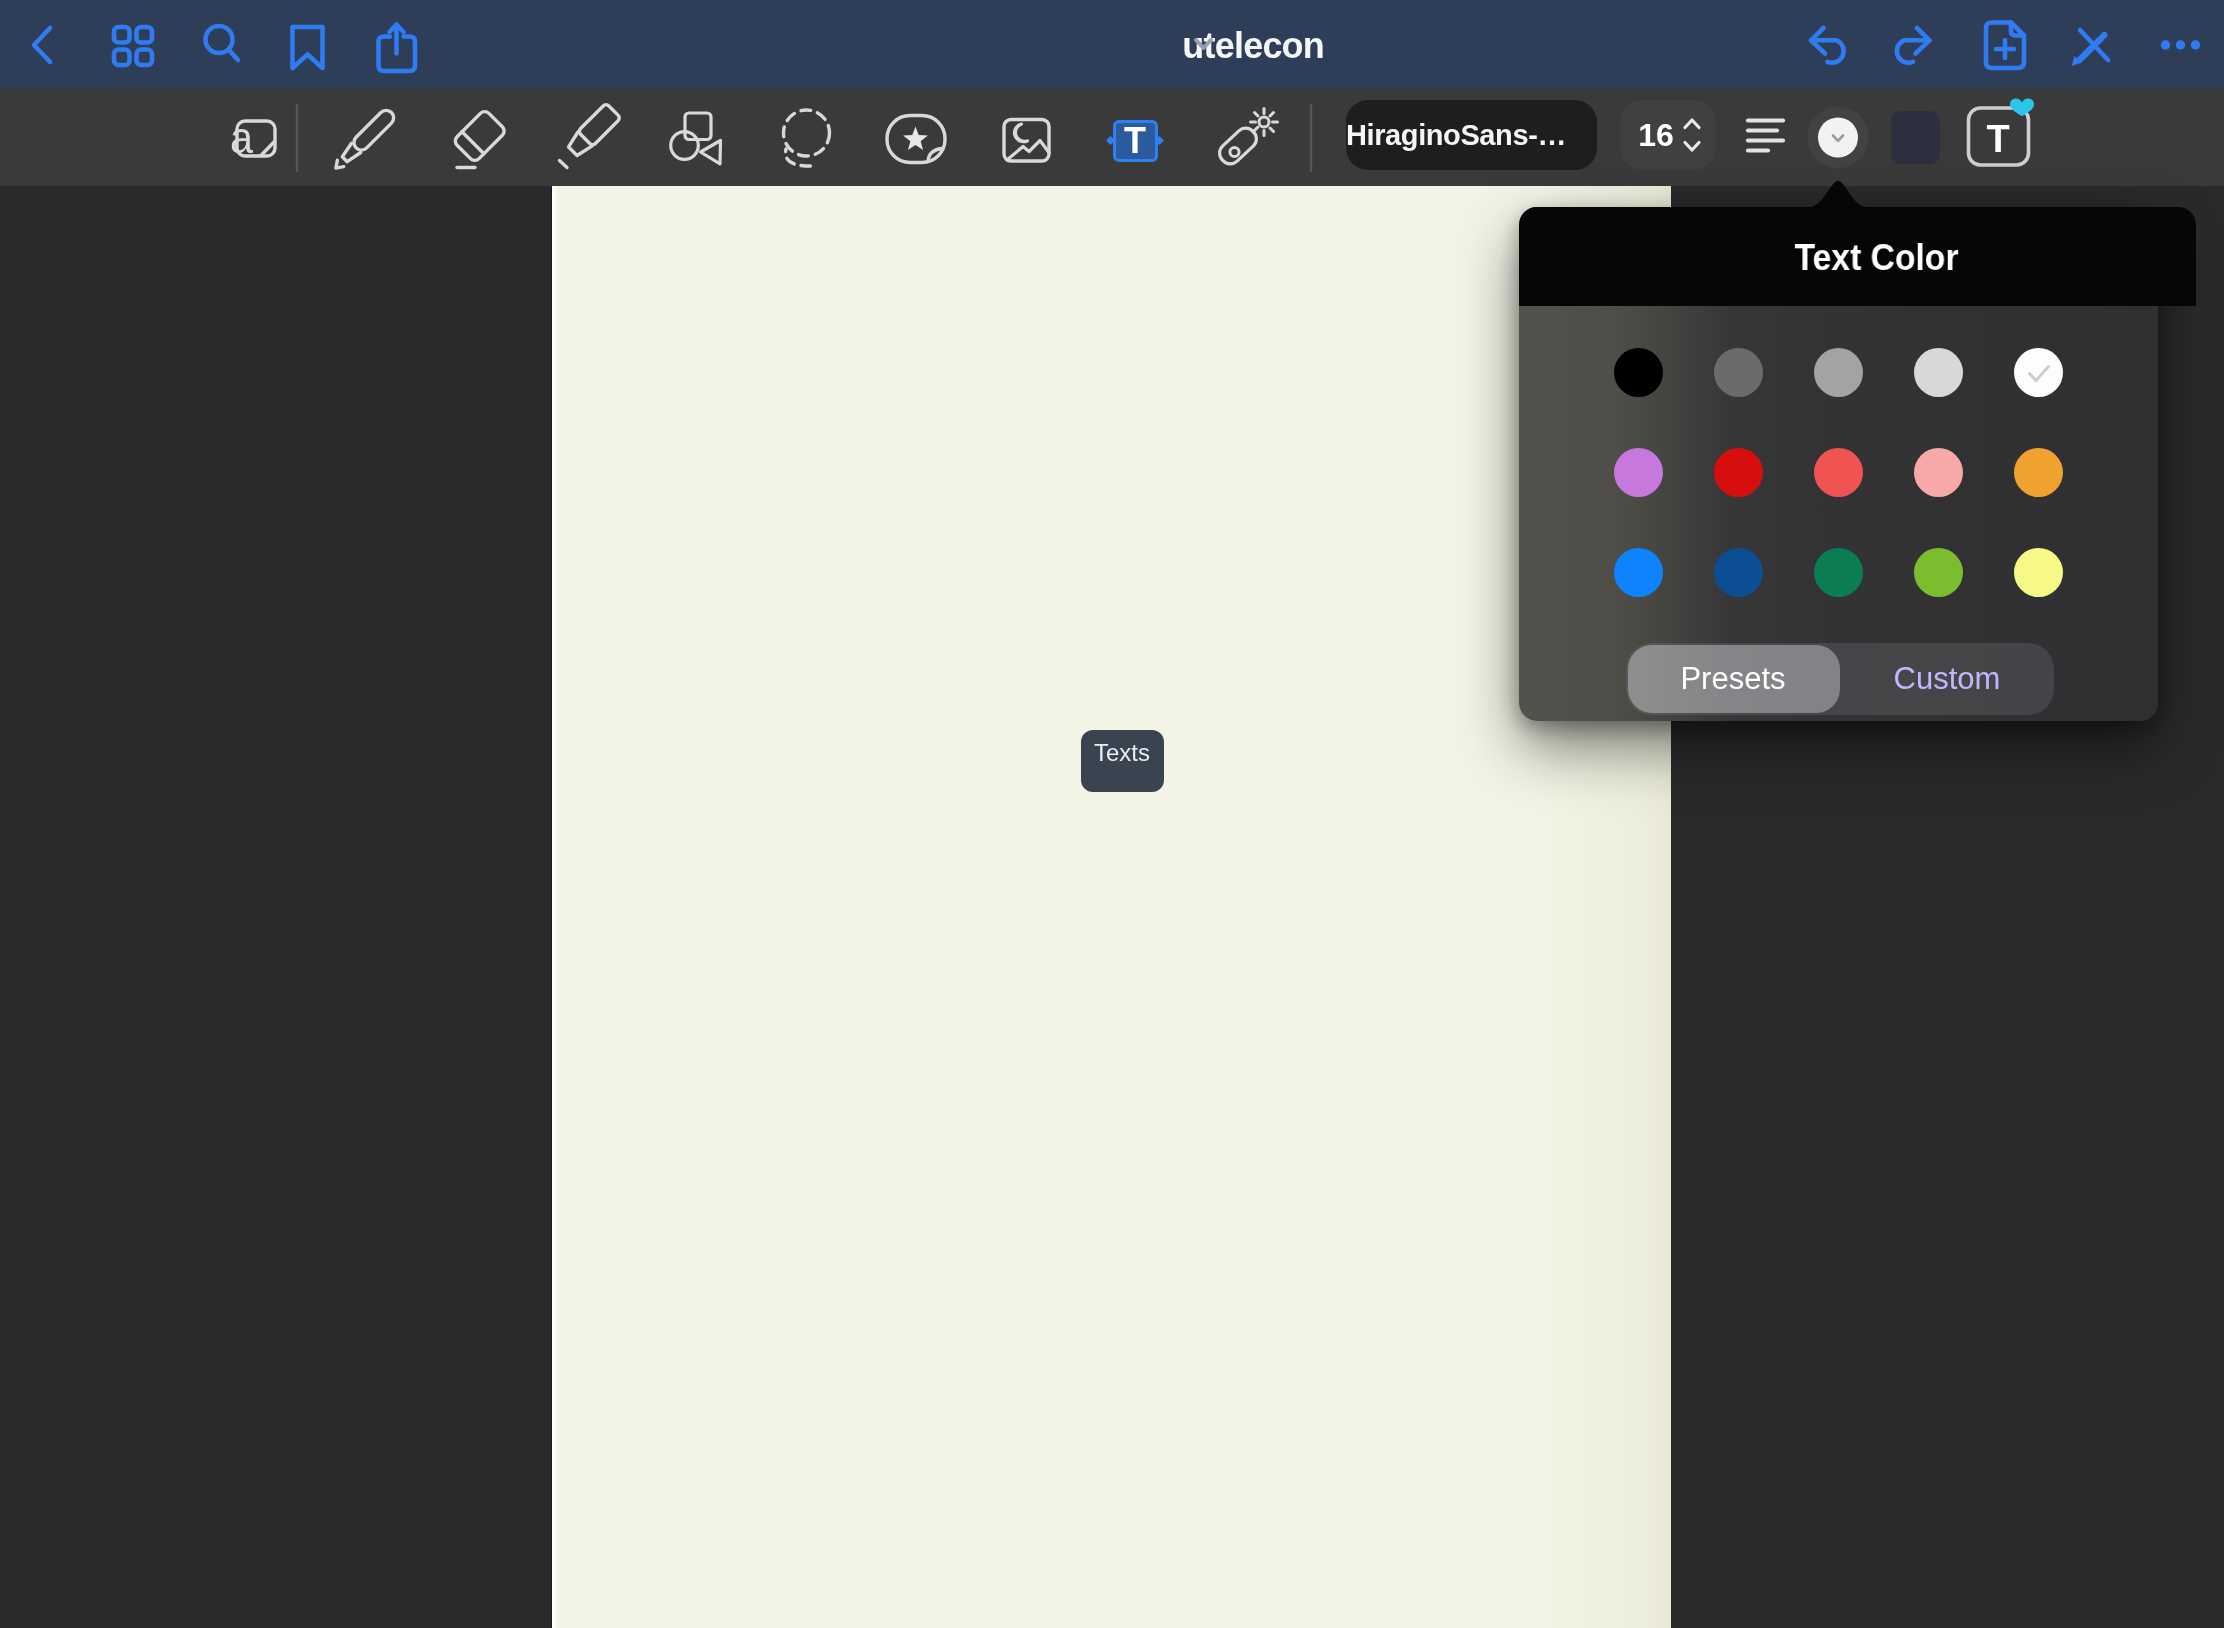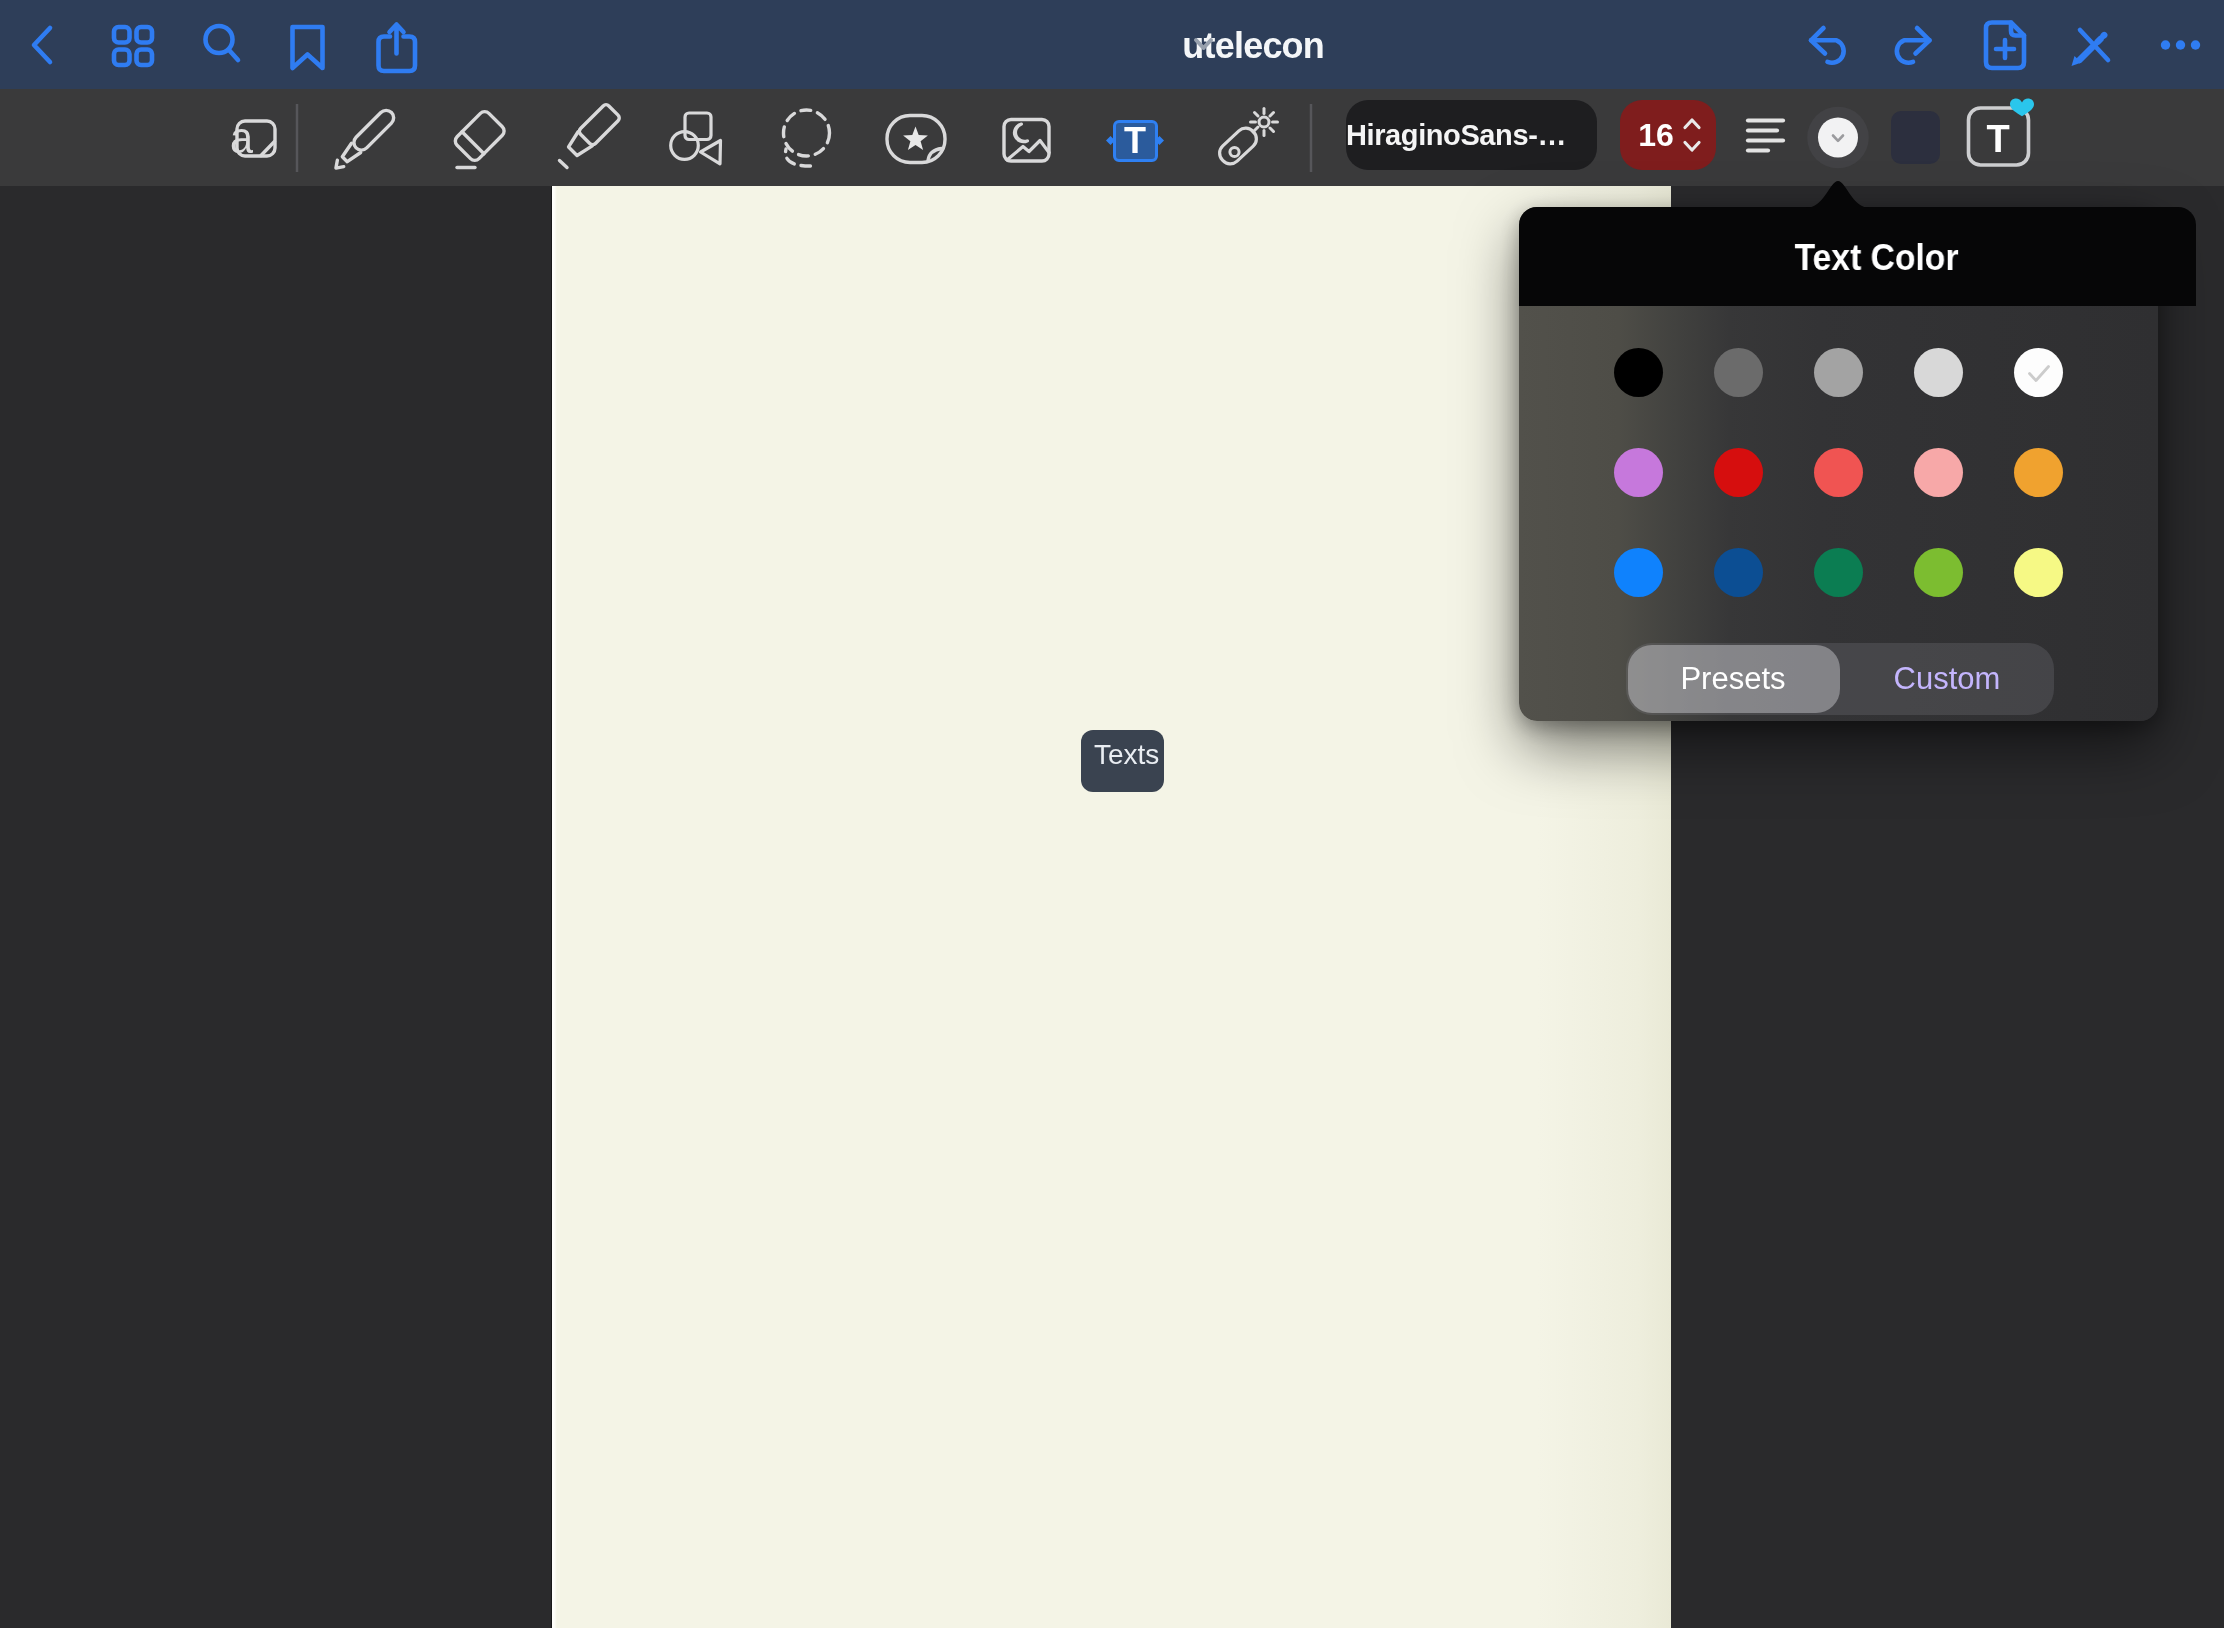--- a/index.html
+++ b/index.html
@@ -11,26 +11,26 @@
   #tbar{left:0;top:89px;width:2224px;height:97px;background:#3a3a3b;}
   #content{left:0;top:186px;width:2224px;height:1442px;background:#2a2a2c;}
   #paper{left:552px;top:186px;width:1119px;height:1442px;
          background:linear-gradient(to right,rgba(254,254,250,1) 0px,rgba(254,254,250,1) 2px,rgba(254,254,250,0) 5px),
                     linear-gradient(to right,#f4f4e6 0,#f4f4e6 88%,#eeeedd 97%,#e9e9d6 100%);
          box-shadow:-1px 0 0 rgba(10,10,10,0.55);}
   #title{left:900px;top:25px;width:424px;text-align:right;color:#f4f6f8;
          font-size:36px;font-weight:700;letter-spacing:-0.8px;}
   #fontpill{left:1346px;top:100px;width:251px;height:70px;border-radius:22px;background:#1e1e20;
             color:#f5f5f5;font-size:29px;font-weight:700;letter-spacing:-0.4px;text-align:left;line-height:70px;}
-  #sizepill{left:1620px;top:100px;width:96px;height:70px;border-radius:22px;background:#7f1d1d;}
+  #sizepill{left:1620px;top:100px;width:96px;height:70px;border-radius:22px;background:#404040;}
   #sizepill span{position:absolute;left:16px;top:0;width:40px;height:70px;line-height:70px;
             color:#fff;font-size:32px;font-weight:700;text-align:center;}
   #bluerect{left:1891px;top:111px;width:49px;height:53px;border-radius:10px;background:#2c2f3e;}
   #textsbox{left:1081px;top:730px;width:83px;height:62px;border-radius:12px;background:#3a4350;}
-  #textsbox div{margin:9px 0 0 13px;color:#e9edf2;font-size:28px;}
+  #textsbox div{margin:9px 0 0 13px;color:#e9edf2;font-size:24px;}
   #popover{left:1519px;top:207px;width:639px;height:514px;border-radius:18px;
      background:linear-gradient(to right,#52514b 0px,#4e4d47 100px,#434340 150px,#373738 210px,#333335 300px,#2f2f31 639px);
      box-shadow:0 26px 60px rgba(0,0,0,0.5), 0 6px 20px rgba(0,0,0,0.3);}
   #pophead{left:1519px;top:207px;width:639px;height:99px;border-radius:18px 18px 0 0;background:#060607;padding-left:38px;}
   #pophead div{width:100%;text-align:center;color:#fff;font-size:37px;font-weight:700;line-height:102px;transform:scaleX(0.91) translateZ(0);}
   .sw{position:absolute;width:49px;height:49px;border-radius:50%;}
   #seg{left:1626px;top:643px;width:428px;height:72px;border-radius:26px;background:rgba(126,126,134,0.26);}
   #segsel{left:1628px;top:645px;width:212px;height:68px;border-radius:24px;background:rgba(235,235,242,0.37);}
   #seglbl1{left:1626px;top:643px;width:214px;height:72px;line-height:72px;text-align:center;
            color:#fff;font-size:31px;}

